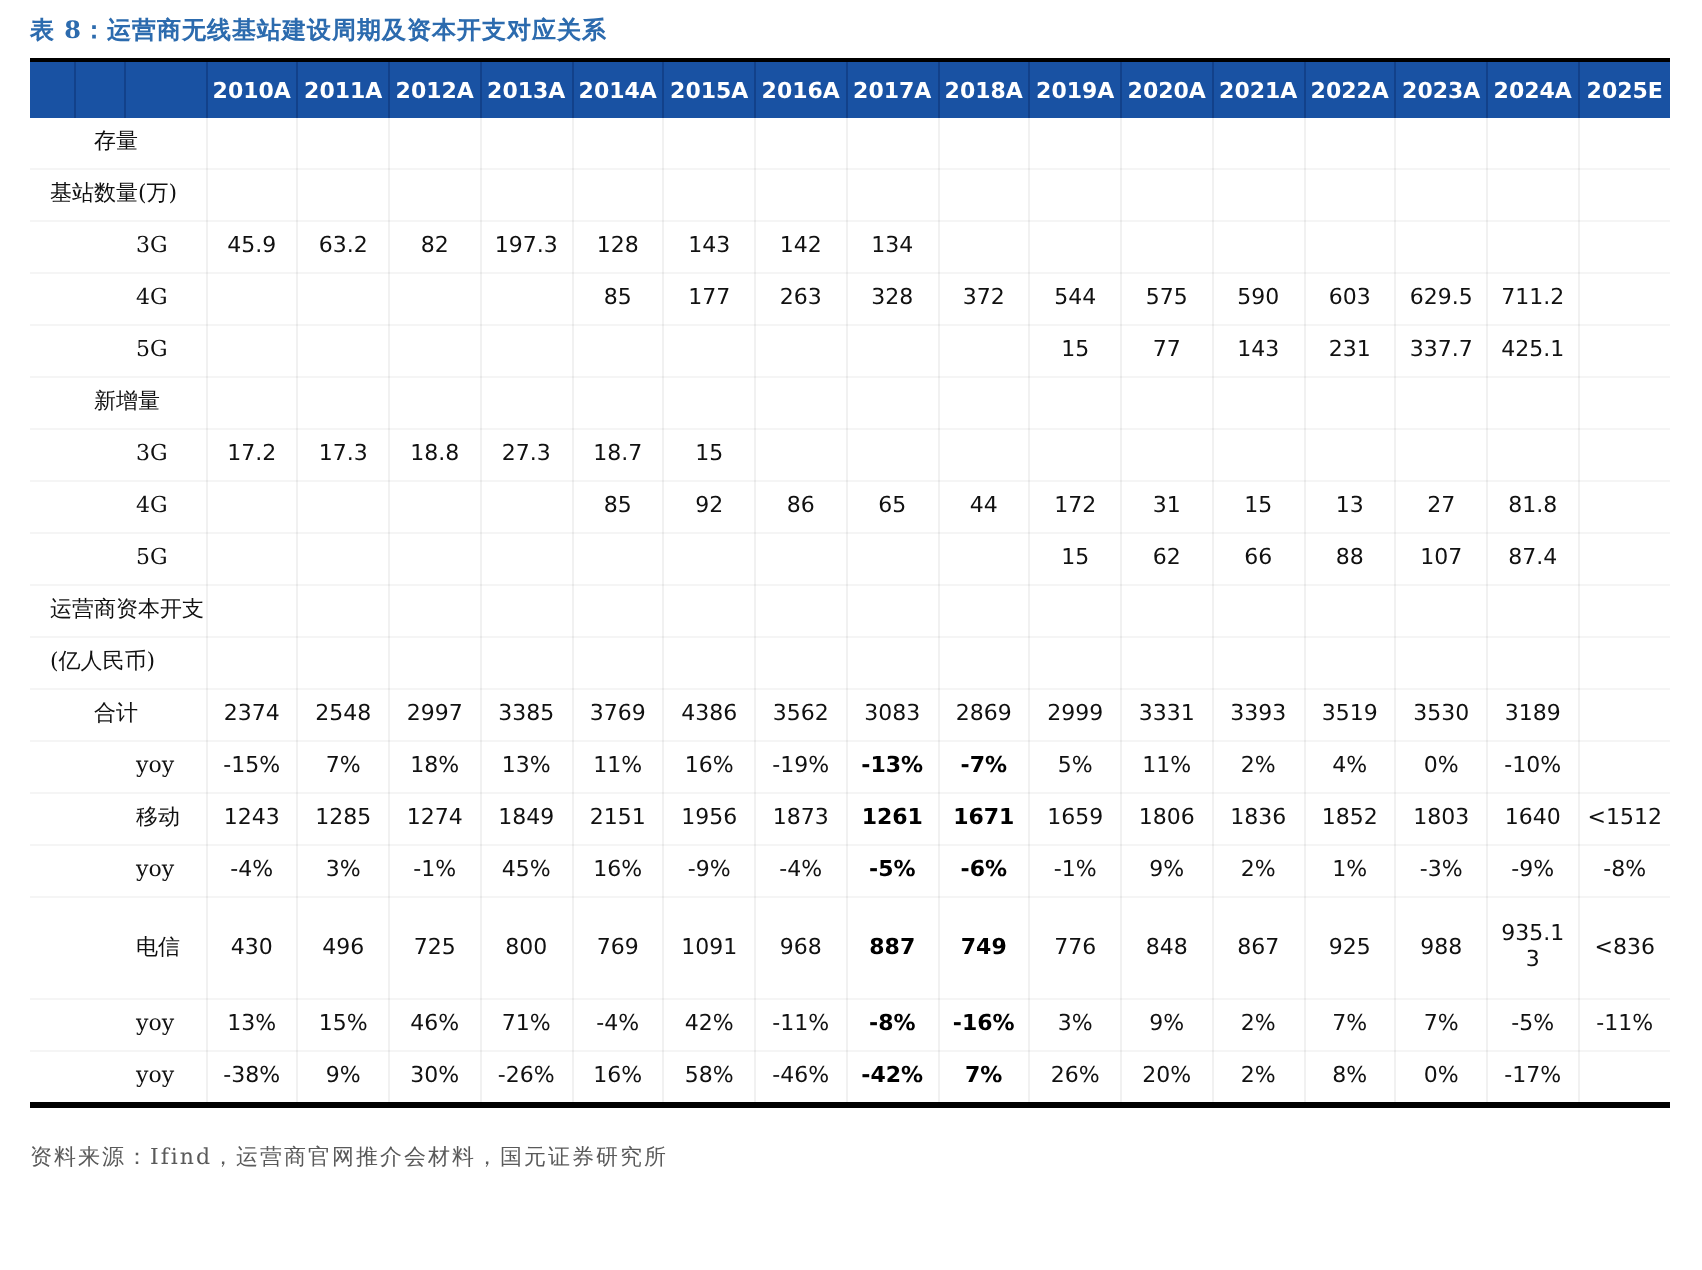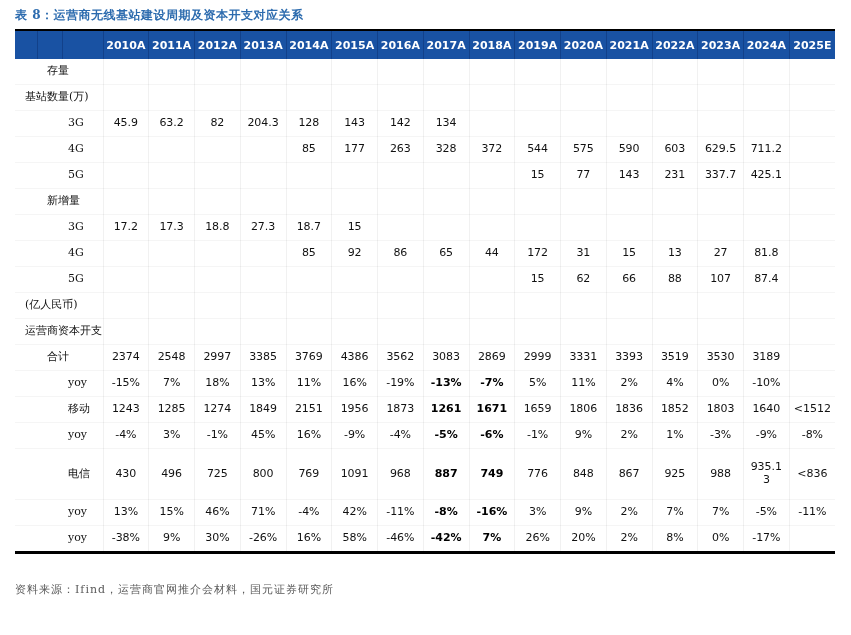--- a/index.html
+++ b/index.html
@@ -64,21 +64,21 @@
   .tbl tbody td.label {
     text-align: left;
     font-family: "DejaVu Serif", "Liberation Serif", serif;
     white-space: nowrap;
   }
   .tbl tbody td.label.ind0 { padding-left: 10px; }
   .tbl tbody td.label.ind1 { padding-left: 32px; }
   .tbl tbody td.label.ind2 { padding-left: 53px; margin-top: 32px; }
   .tbl tbody td.bold { font-weight: bold; color: #000000; }
   .source {
-    margin-top: 28px;
+    margin-top: 17px;
     font-family: "DejaVu Serif", "Liberation Serif", serif;
     color: #5a5a5a;
     font-size: 11px;
     letter-spacing: 1px;
     white-space: nowrap;
   }
 </style>
 </head>
 <body>
 
@@ -163,21 +163,21 @@
           <td class="val"></td>
           <td class="val"></td>
           <td class="val"></td>
           <td class="val"></td>
         </tr>
         <tr>
           <td class="label ind2">3G</td>
           <td class="val">45.9</td>
           <td class="val">63.2</td>
           <td class="val">82</td>
-          <td class="val">204.3</td>
+          <td class="val">197.3</td>
           <td class="val">128</td>
           <td class="val">143</td>
           <td class="val">142</td>
           <td class="val">134</td>
           <td class="val"></td>
           <td class="val"></td>
           <td class="val"></td>
           <td class="val"></td>
           <td class="val"></td>
           <td class="val"></td>
@@ -292,40 +292,40 @@
           <td class="val"></td>
           <td class="val">15</td>
           <td class="val">62</td>
           <td class="val">66</td>
           <td class="val">88</td>
           <td class="val">107</td>
           <td class="val">87.4</td>
           <td class="val"></td>
         </tr>
         <tr>
+          <td class="label ind0">运营商资本开支</td>
+          <td class="val"></td>
+          <td class="val"></td>
+          <td class="val"></td>
+          <td class="val"></td>
+          <td class="val"></td>
+          <td class="val"></td>
+          <td class="val"></td>
+          <td class="val"></td>
+          <td class="val"></td>
+          <td class="val"></td>
+          <td class="val"></td>
+          <td class="val"></td>
+          <td class="val"></td>
+          <td class="val"></td>
+          <td class="val"></td>
+          <td class="val"></td>
+        </tr>
+        <tr>
           <td class="label ind0">(亿人民币)</td>
-          <td class="val"></td>
-          <td class="val"></td>
-          <td class="val"></td>
-          <td class="val"></td>
-          <td class="val"></td>
-          <td class="val"></td>
-          <td class="val"></td>
-          <td class="val"></td>
-          <td class="val"></td>
-          <td class="val"></td>
-          <td class="val"></td>
-          <td class="val"></td>
-          <td class="val"></td>
-          <td class="val"></td>
-          <td class="val"></td>
-          <td class="val"></td>
-        </tr>
-        <tr>
-          <td class="label ind0">运营商资本开支</td>
           <td class="val"></td>
           <td class="val"></td>
           <td class="val"></td>
           <td class="val"></td>
           <td class="val"></td>
           <td class="val"></td>
           <td class="val"></td>
           <td class="val"></td>
           <td class="val"></td>
           <td class="val"></td>

